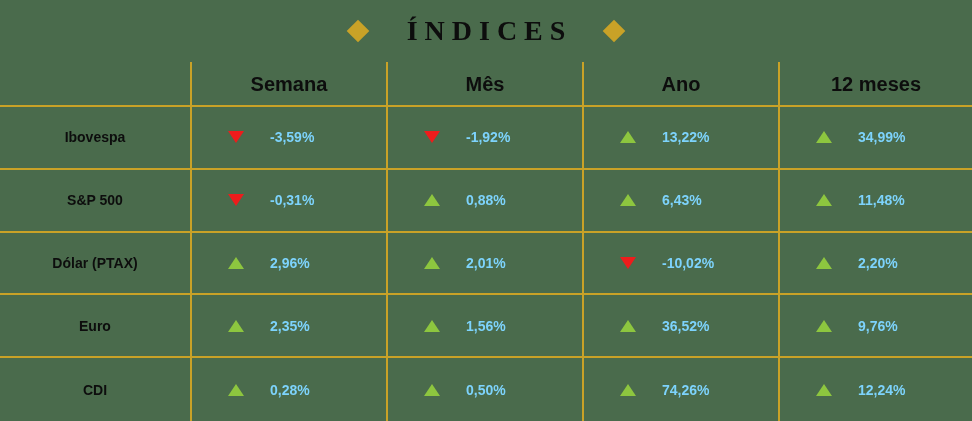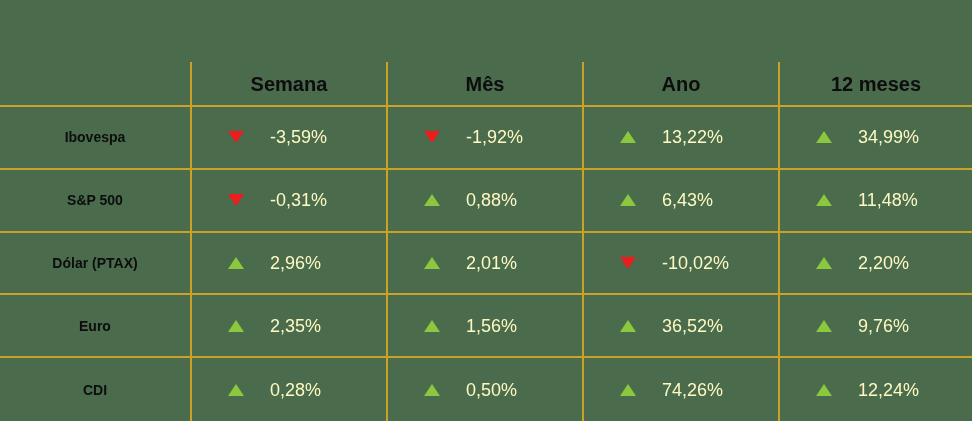--- a/index.html
+++ b/index.html
@@ -110,23 +110,23 @@
   .cell-inner {
     display: flex;
     align-items: center;
     justify-content: flex-start;
     gap: 26px;
     padding-left: 36px;
     height: 100%;
     box-sizing: border-box;
   }
   .cell-value {
-    font-size: 18px;
-    font-weight: normal;
-    color: #fef9c3;
+    font-size: 14px;
+    font-weight: bold;
+    color: #7dd3fc;
     line-height: 1;
     white-space: nowrap;
   }
 
   .tri {
     width: 0;
     height: 0;
     flex: 0 0 auto;
   }
   .tri.up {
@@ -138,20 +138,25 @@
     border-left: 8px solid transparent;
     border-right: 8px solid transparent;
     border-top: 12px solid #ee1c1c;
   }
 </style>
 </head>
 <body>
 
 <div class="board">
 
+  <div class="title-bar">
+    <span class="diamond"></span>
+    <span class="title-text">ÍNDICES</span>
+    <span class="diamond"></span>
+  </div>
 
   <table class="table">
     <colgroup>
       <col class="c-label">
       <col class="c-data">
       <col class="c-data">
       <col class="c-data">
       <col class="c-last">
     </colgroup>
     <thead>

